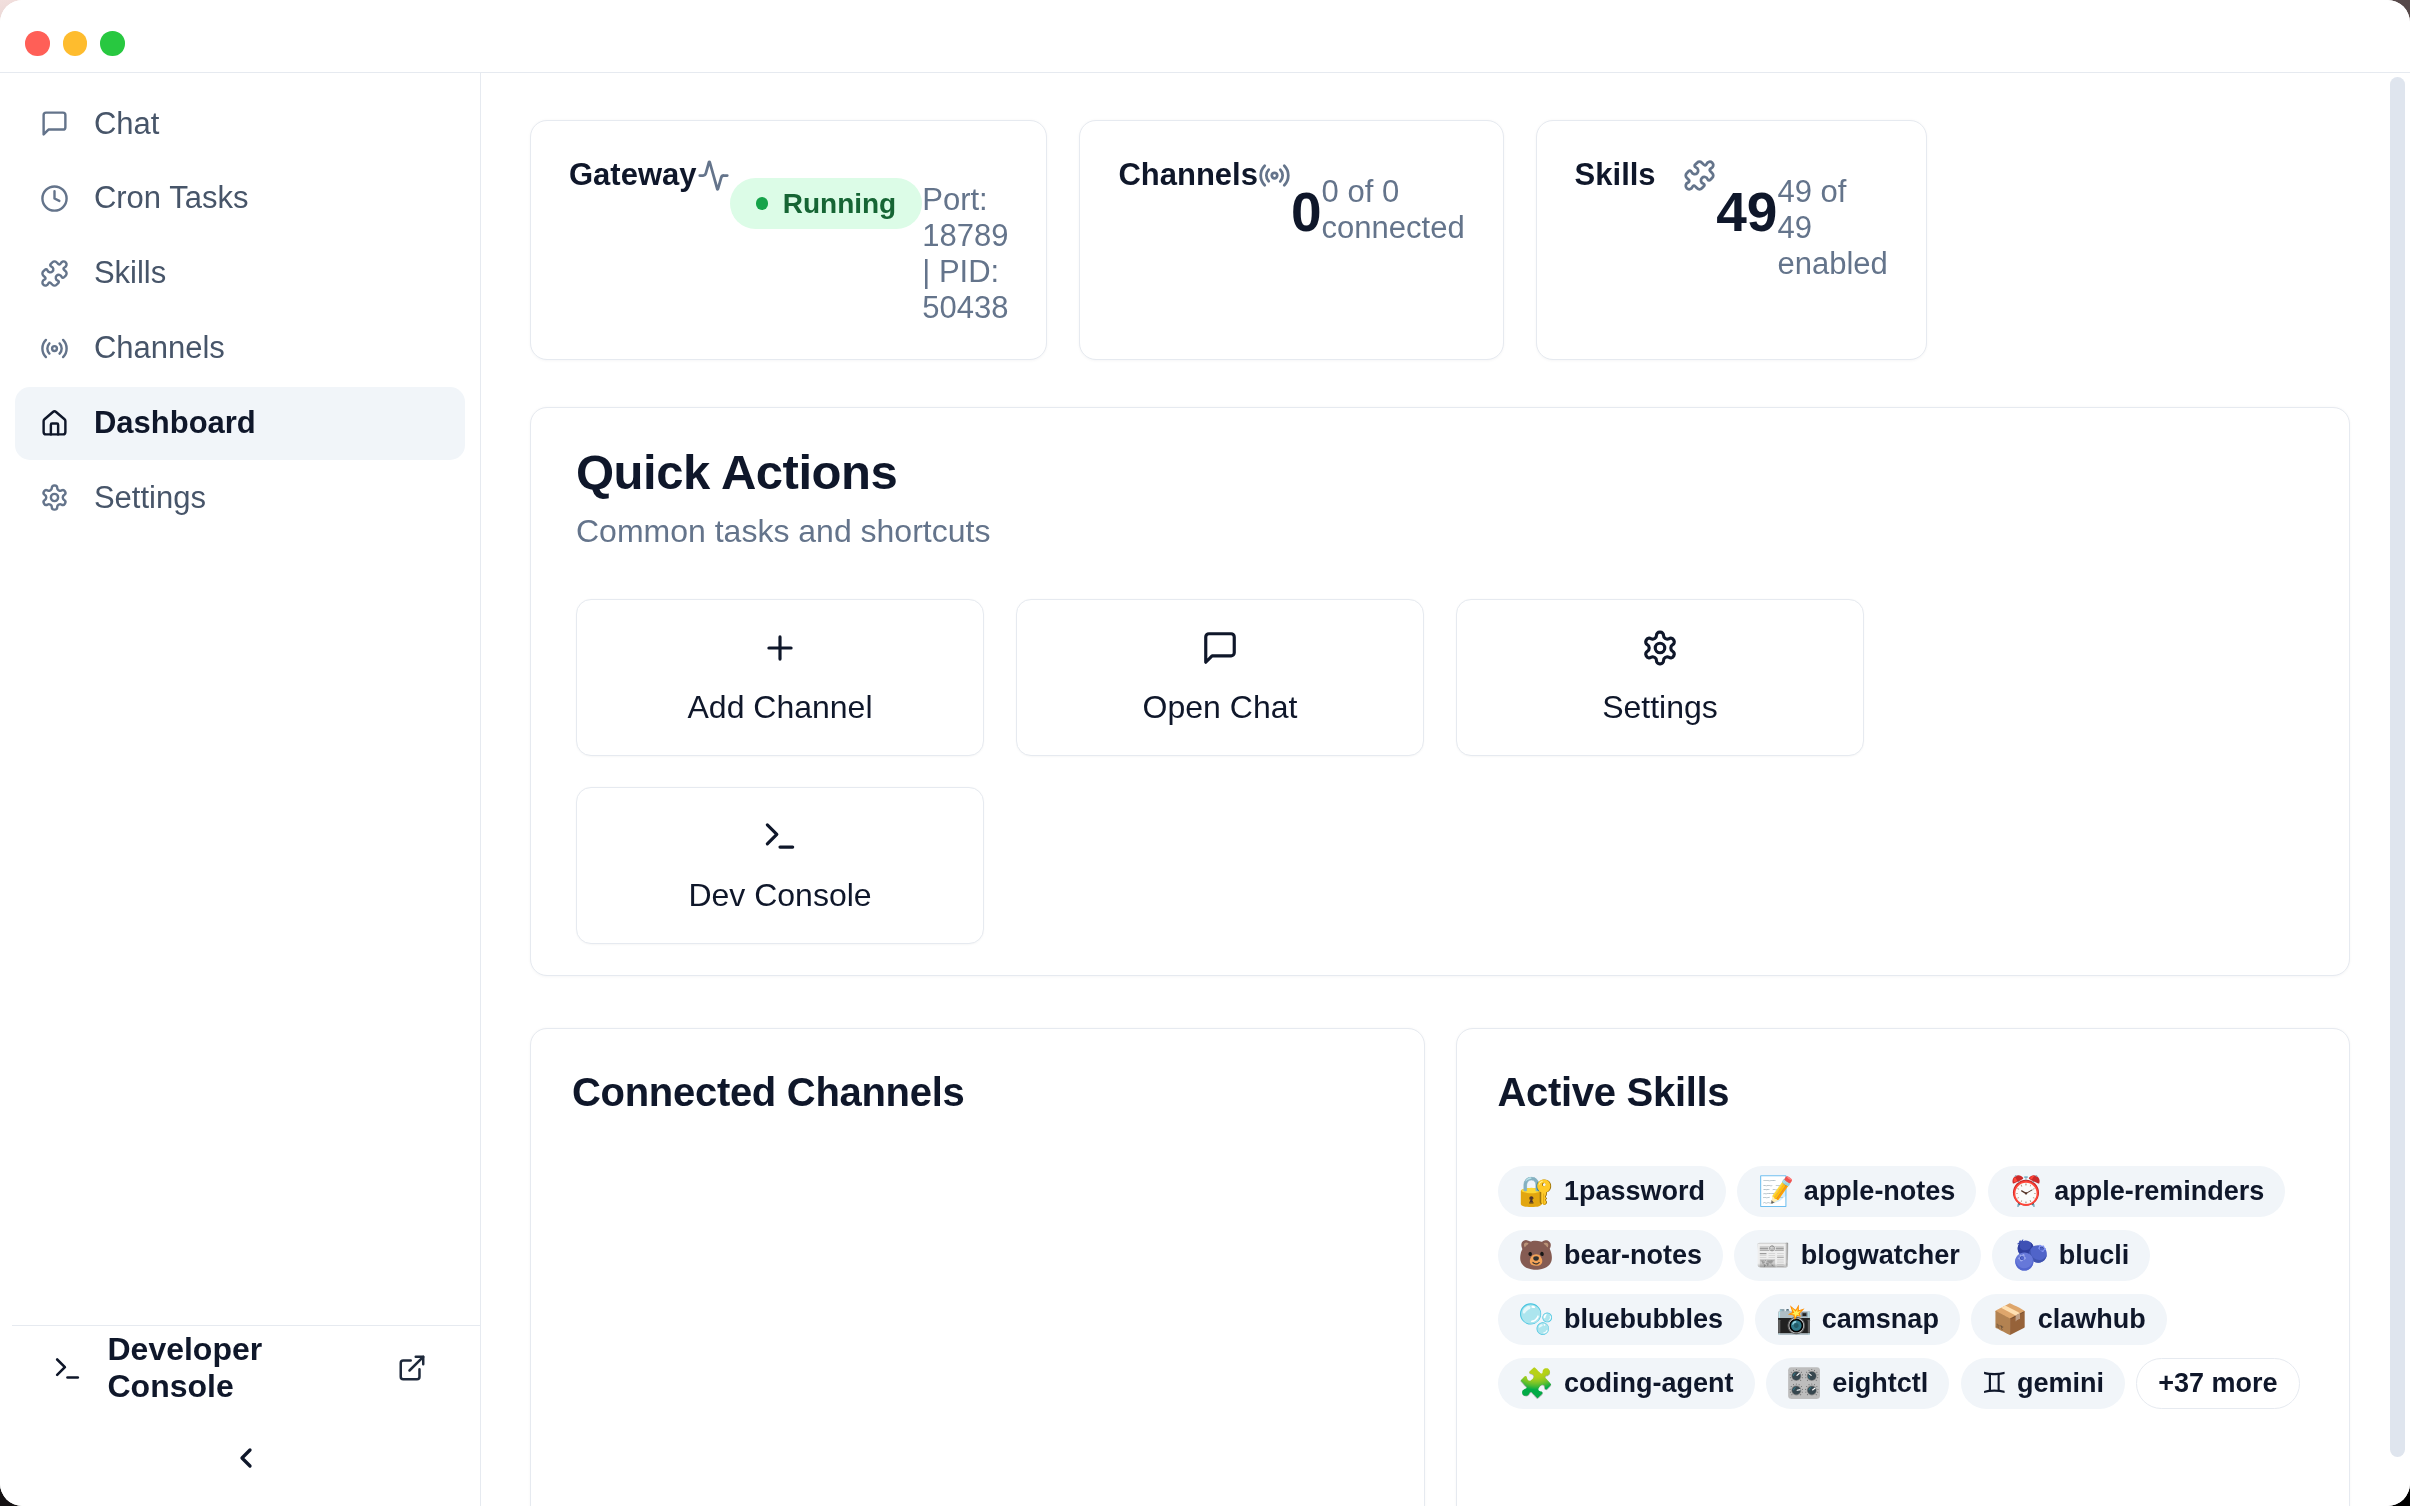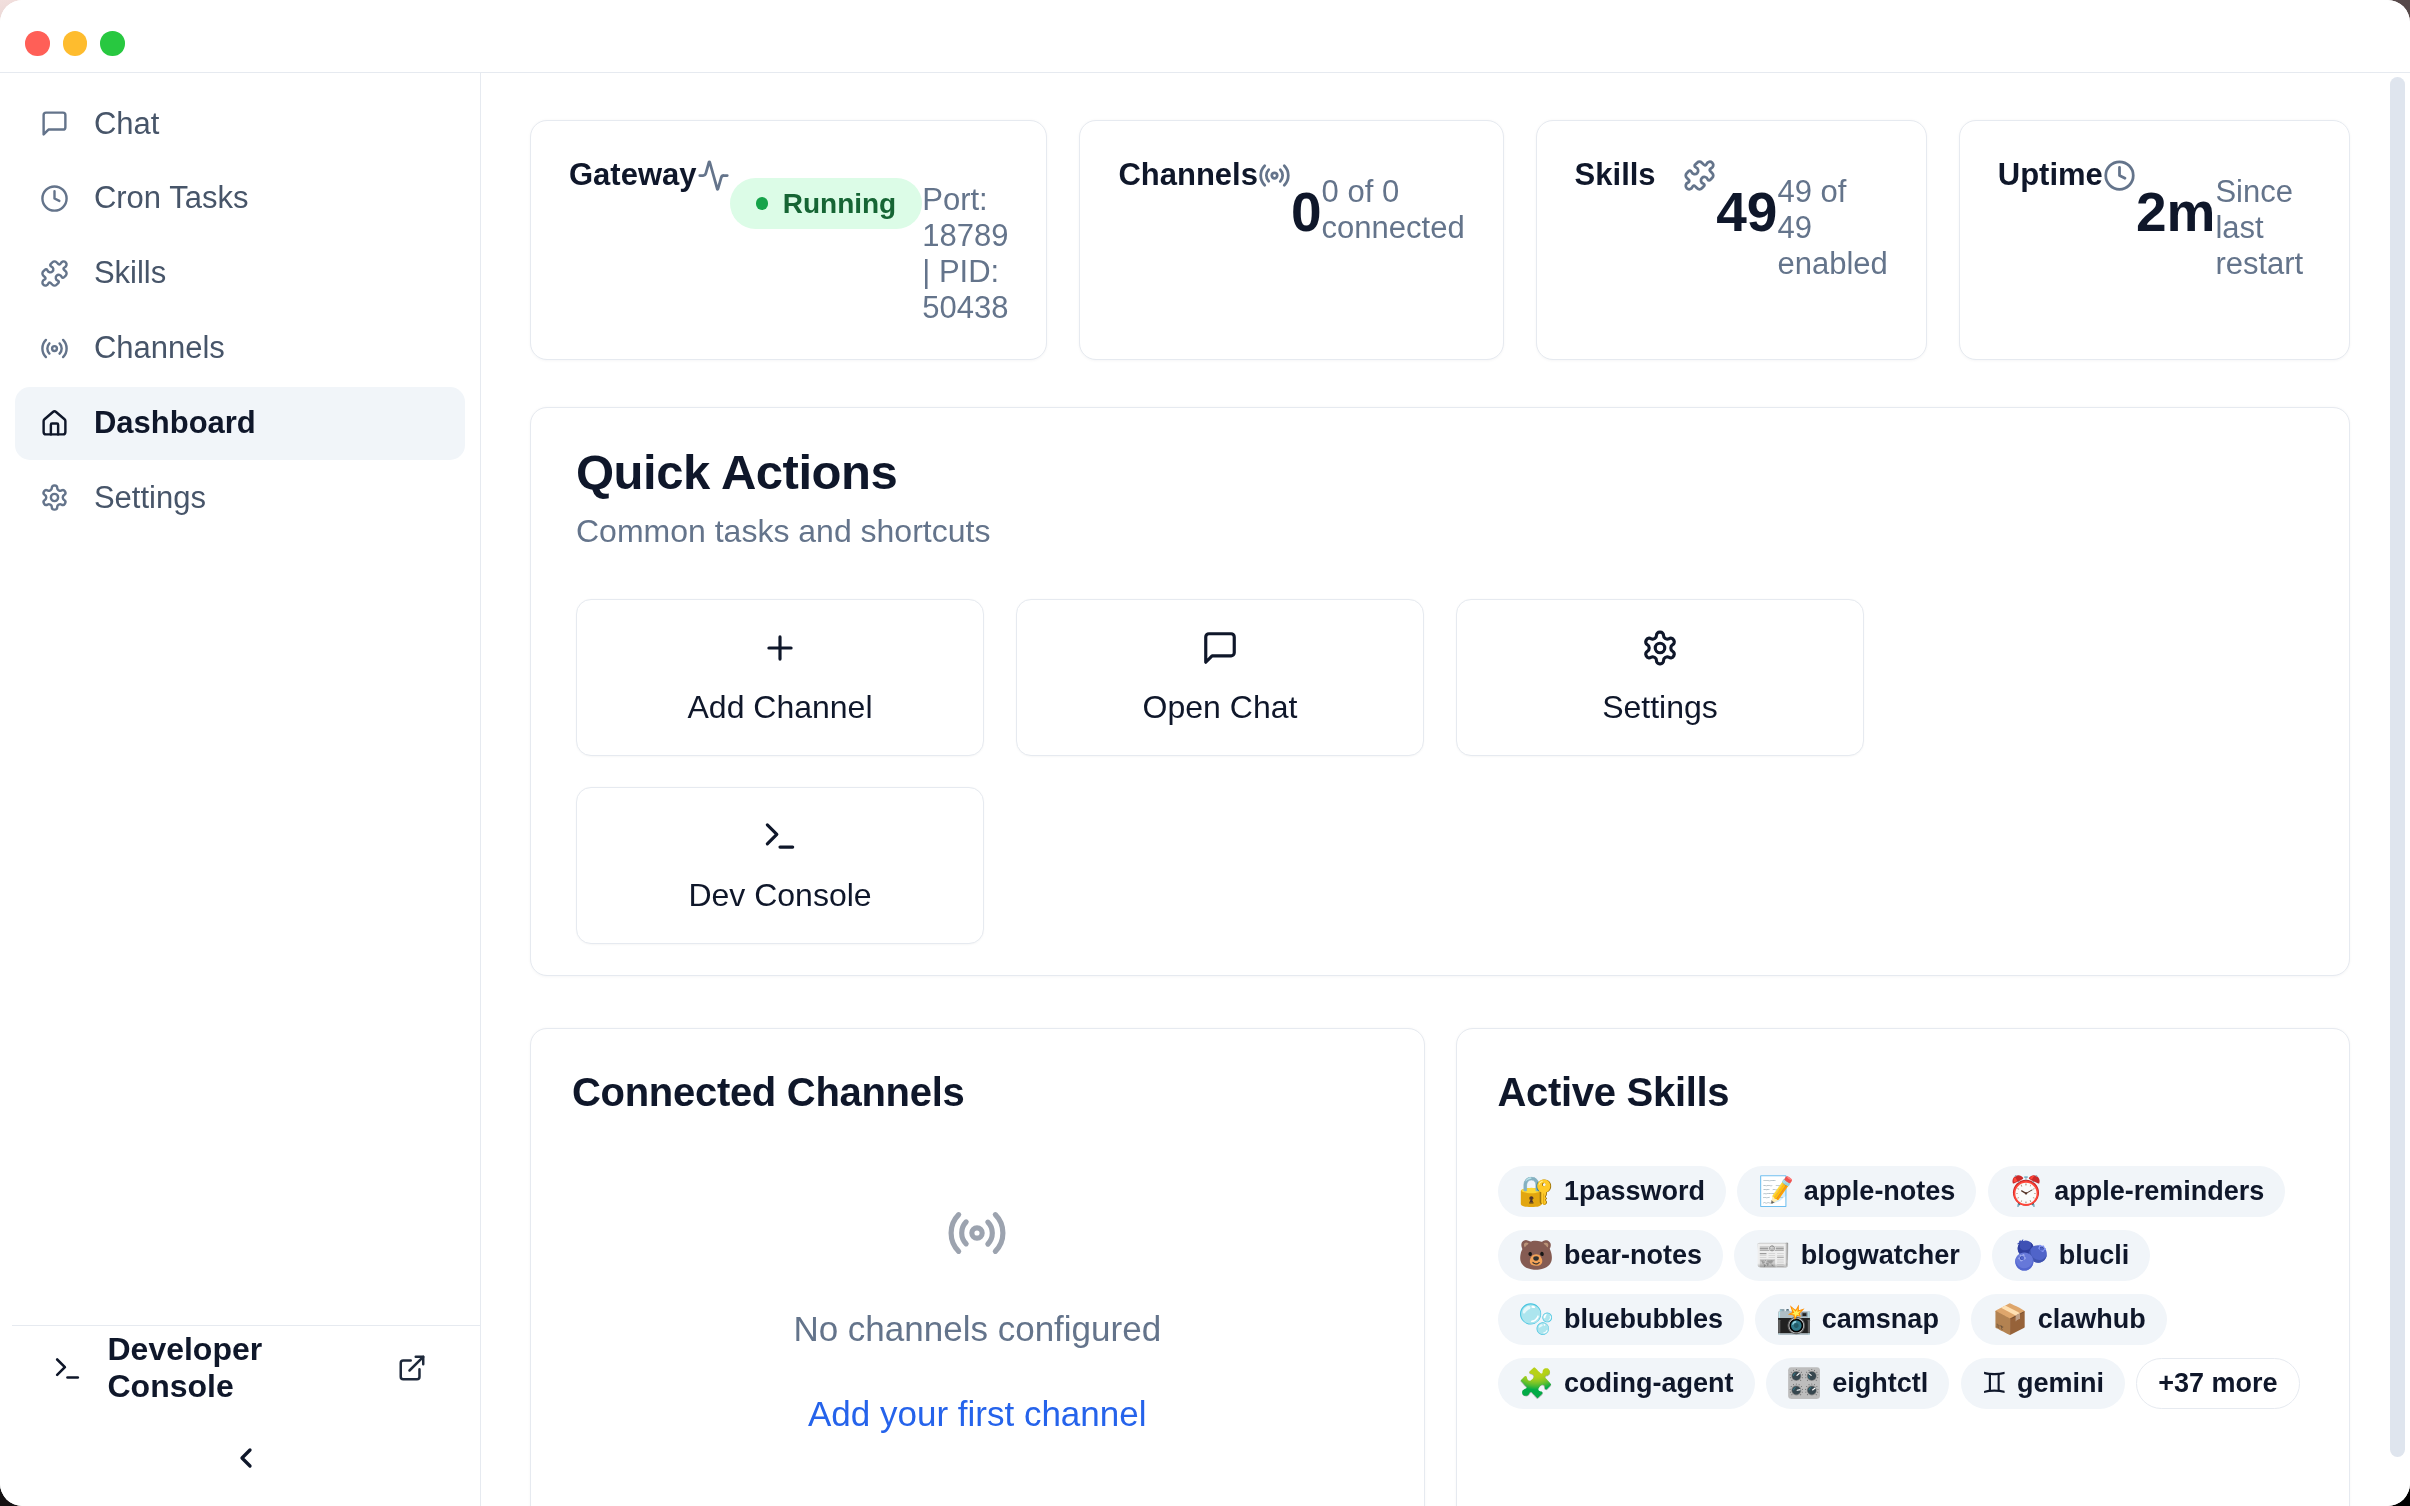--- a/index.html
+++ b/index.html
@@ -234,30 +234,20 @@
         <div class="stat-head">
           <span class="stat-title">Skills</span>
           <svg class="ic" viewBox="0 0 24 24" fill="none" stroke="currentColor" stroke-width="2" stroke-linecap="round" stroke-linejoin="round">
               <use href="#i-puzzle"></use>
             </svg>
         </div>
         <div class="stat-value">49</div>
         <div class="stat-sub">49 of 49 enabled</div>
       </div>
 
-      <div class="card stat-card">
-        <div class="stat-head">
-          <span class="stat-title">Uptime</span>
-          <svg class="ic" viewBox="0 0 24 24" fill="none" stroke="currentColor" stroke-width="2" stroke-linecap="round" stroke-linejoin="round">
-              <use href="#i-clock"></use>
-            </svg>
-        </div>
-        <div class="stat-value">2m</div>
-        <div class="stat-sub">Since last restart</div>
-      </div>
     </div>
 
     <div class="card qa">
       <div class="qa-title">Quick Actions</div>
       <div class="qa-sub">Common tasks and shortcuts</div>
       <div class="qa-grid">
         <div class="qa-btn">
           <svg class="ic" viewBox="0 0 24 24" fill="none" stroke="currentColor" stroke-width="2" stroke-linecap="round" stroke-linejoin="round">
               <use href="#i-plus"></use>
             </svg>
@@ -282,27 +272,20 @@
               <use href="#i-terminal"></use>
             </svg>
           <span class="lbl">Dev Console</span>
         </div>
       </div>
     </div>
 
     <div class="bottom">
       <div class="card panel">
         <div class="panel-title">Connected Channels</div>
-        <div class="empty">
-          <svg class="ic" viewBox="0 0 24 24" fill="none" stroke="currentColor" stroke-width="2" stroke-linecap="round" stroke-linejoin="round">
-              <use href="#i-radio"></use>
-            </svg>
-          <div class="empty-text">No channels configured</div>
-          <div class="empty-link">Add your first channel</div>
-        </div>
       </div>
 
       <div class="card panel">
         <div class="panel-title">Active Skills</div>
         <div class="chips">
           <span class="chip">
               <span class="emoji">🔐</span>
               <span>1password</span>
             </span>
           <span class="chip">

